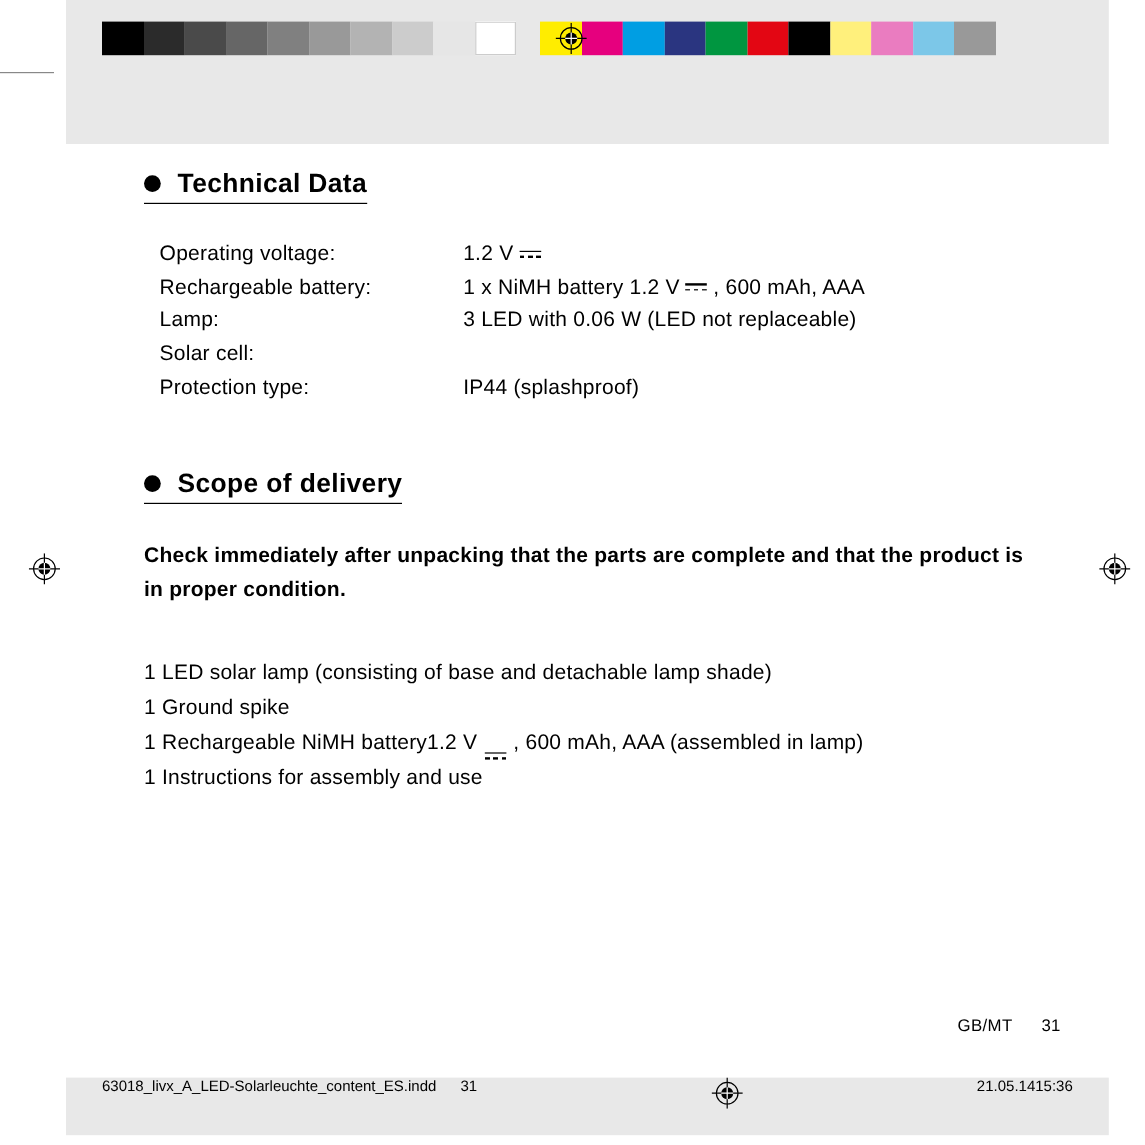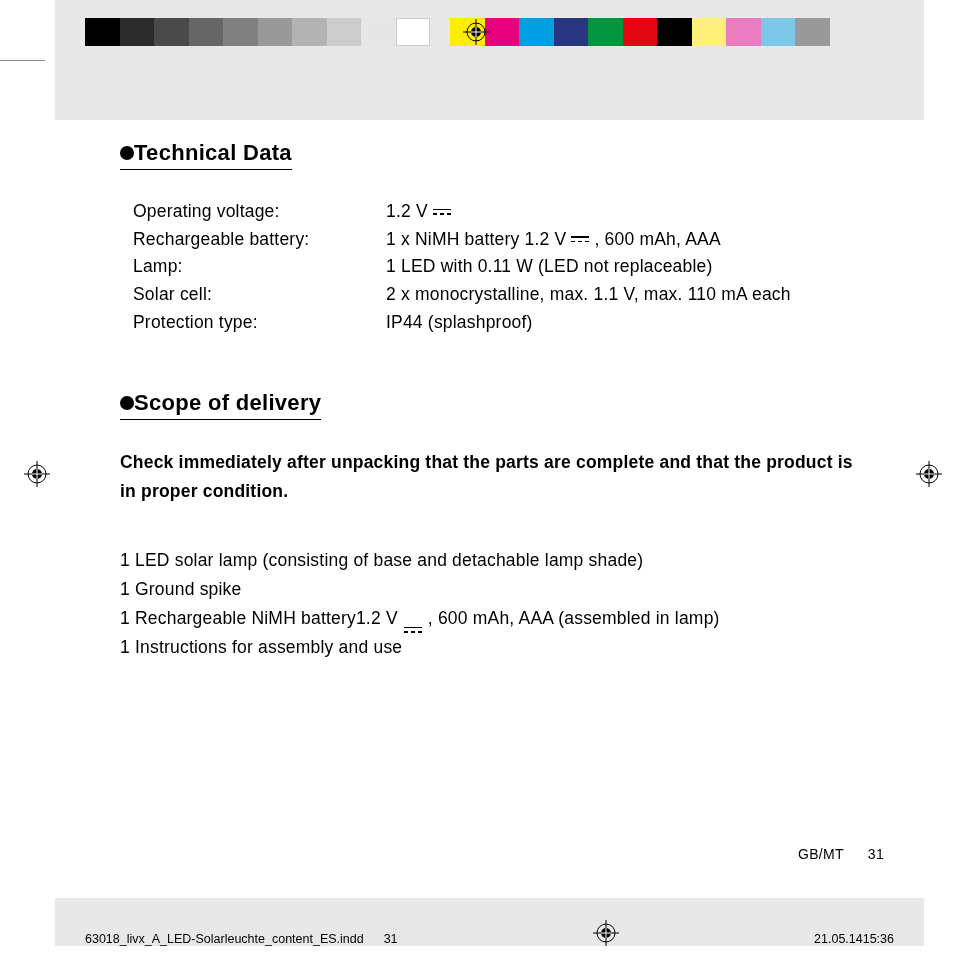--- a/index.html
+++ b/index.html
@@ -9,33 +9,33 @@
   .colorbar { position: absolute; top: 18px; left: 85px; height: 28px; display: flex; }
   .colorbar div { width: 34.5px; height: 28px; }
   .reg-mark { width: 26px; height: 26px; }
   .reg-top { position: absolute; top: 19px; left: 463px; }
   .reg-left { position: absolute; top: 461px; left: 24px; }
   .reg-right { position: absolute; top: 461px; right: 12px; }
   .reg-bottom { position: absolute; bottom: 21px; left: 463px; }
   .crop-h { position: absolute; height: 1px; background: #888; }
   .crop-v { position: absolute; width: 1px; background: #888; }
   .content { position: absolute; top: 140px; left: 120px; right: 100px; }
-  h2.section { font-size: 22px; font-weight: bold; letter-spacing: 0.3px; display: flex; align-items: center; border-bottom: 1.5px solid #000; padding-bottom: 3px; margin-bottom: 28px; width: max-content; }
+  h2.section { font-size: 22px; font-weight: bold; letter-spacing: 0.3px; display: flex; align-items: center; gap: 14px; border-bottom: 1.5px solid #000; padding-bottom: 3px; margin-bottom: 28px; width: max-content; }
   h2.section .bullet { display: inline-block; width: 14px; height: 14px; border-radius: 50%; background: #000; flex-shrink: 0; }
   .tech-row { display: flex; font-size: 17.5px; font-weight: 300; line-height: 1.58; color: #000; letter-spacing: 0.2px; }
   .tech-label { width: 253px; flex-shrink: 0; margin-left: 13px; }
   .tech-value { flex: 1; display: flex; align-items: center; gap: 2px; flex-wrap: wrap; }
   .dc-symbol { display: inline-flex; flex-direction: column; gap: 3px; margin: 0 3px; }
   .dc-line-solid { width: 18px; height: 1.5px; background: #000; }
   .dc-line-dashed { width: 18px; height: 1.5px; background: repeating-linear-gradient(to right, #000 0 4px, transparent 4px 7px); }
   .scope-para { font-size: 17.5px; font-weight: 700; line-height: 1.65; letter-spacing: 0.2px; margin-bottom: 40px; }
   .scope-list { font-size: 17.5px; font-weight: 300; line-height: 1.65; letter-spacing: 0.2px; }
   .scope-item { display: flex; align-items: flex-end; flex-wrap: wrap; gap: 3px; }
   .page-num { position: absolute; bottom: 92px; right: 70px; font-size: 14px; font-weight: 300; letter-spacing: 0.3px; display: flex; gap: 24px; }
-  .footer-bar { position: absolute; bottom: 8px; left: 55px; right: 30px; height: 48px; background: #e8e8e8; display: flex; align-items: flex-end; justify-content: space-between; padding: 0 30px 0 30px; font-size: 12.5px; font-weight: 300; }
+  .footer-bar { position: absolute; bottom: 8px; left: 55px; right: 30px; height: 48px; background: #e8e8e8; display: flex; align-items: flex-start; justify-content: space-between; padding: 0 30px 0 30px; font-size: 12.5px; font-weight: 300; }
   .footer-left { display: flex; gap: 20px; align-items: center; }
   .footer-right { display: flex; }
   svg.reg { display: block; }
 </style>
 </head>
 <body>
 
 <div class="page-wrap">
 
   <div class="crop-h" style="top:60px;left:0;width:45px"></div>
@@ -123,28 +123,25 @@
             <span class="dc-symbol">
               <span class="dc-line-solid"></span>
               <span class="dc-line-dashed"></span>
             </span>
             <span>, 600 mAh, AAA</span>
           </div>
         </div>
         <div class="tech-row">
           <div class="tech-label">Lamp:</div>
           <div class="tech-value">
-            <span>1 LED with 0.11 W (LED not replaceable)</span>
+            <span>3 LED with 0.06 W (LED not replaceable)</span>
           </div>
         </div>
         <div class="tech-row">
           <div class="tech-label">Solar cell:</div>
-          <div class="tech-value">
-            <span>2 x monocrystalline, max. 1.1 V, max. 110 mA each</span>
-          </div>
         </div>
         <div class="tech-row">
           <div class="tech-label">Protection type:</div>
           <div class="tech-value">
             <span>IP44 (splashproof)</span>
           </div>
         </div>
       </div>
 
     <div style="height:54px"></div>

